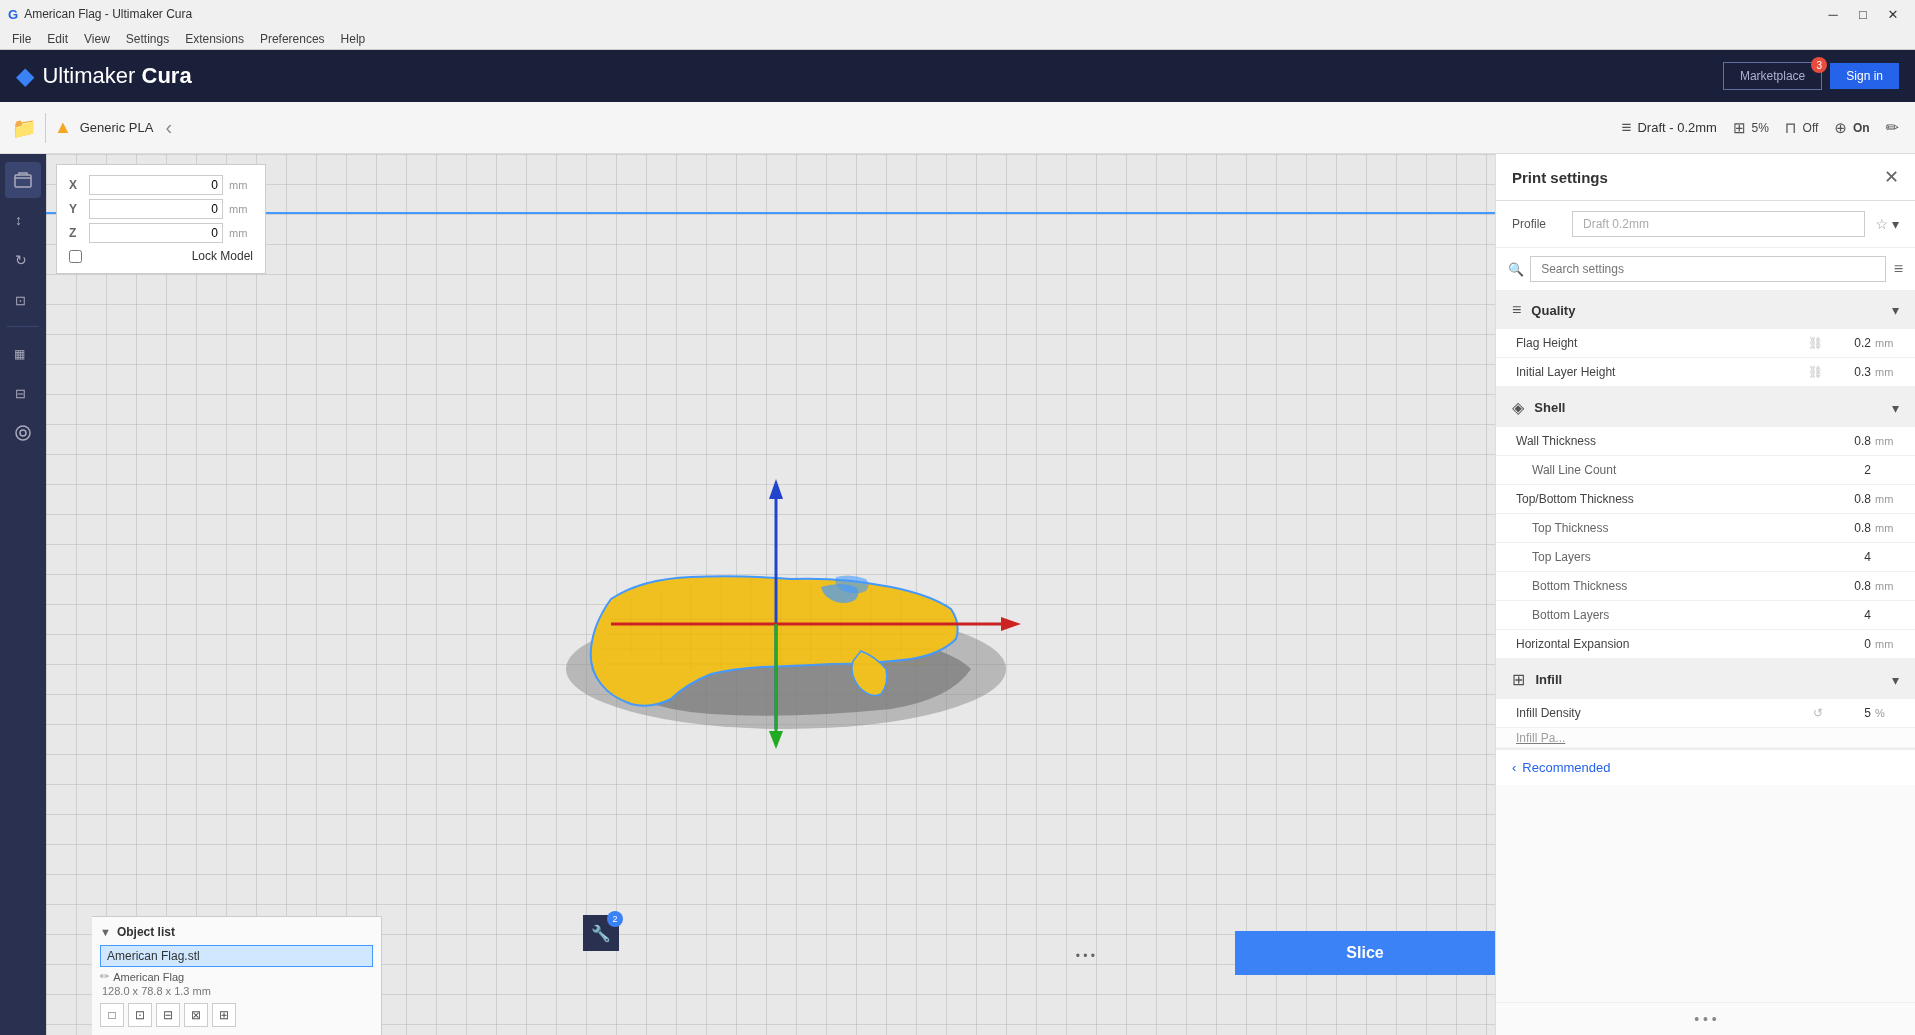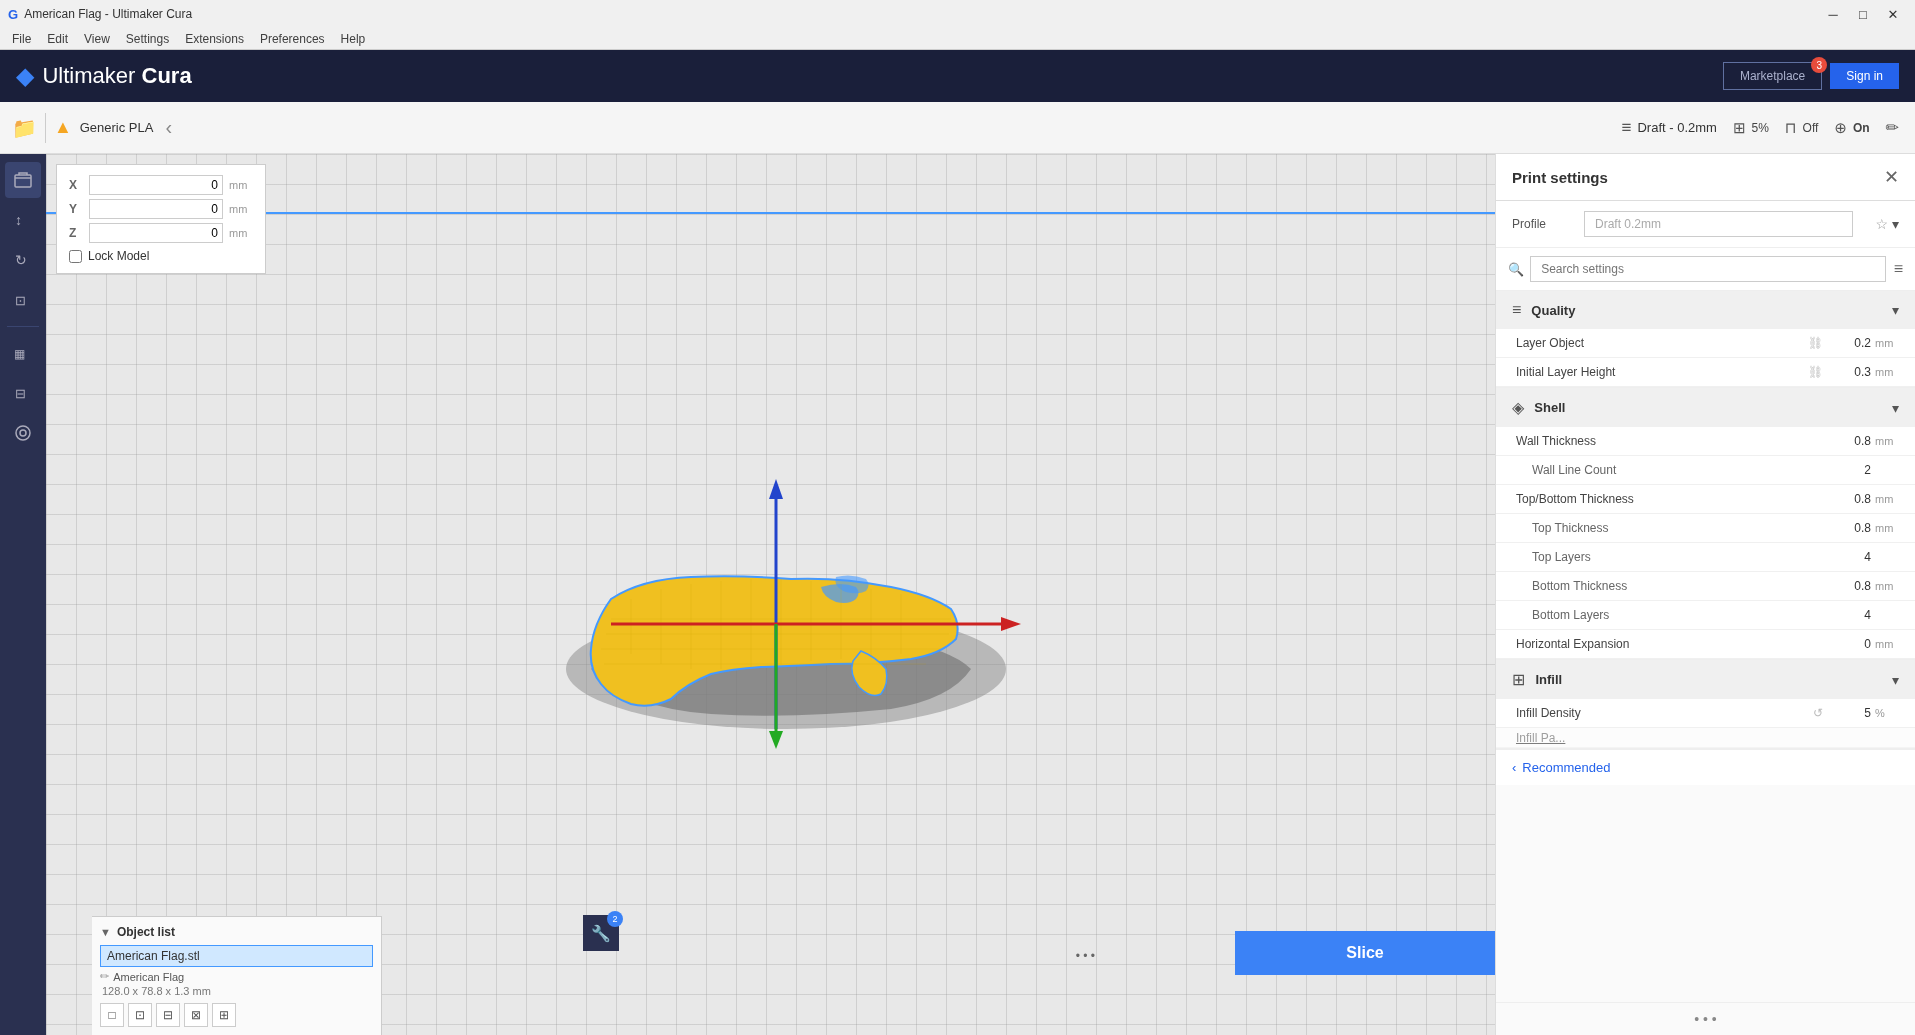--- a/index.html
+++ b/index.html
@@ -100,21 +100,21 @@
     .coord-row { display: flex; align-items: center; gap: 6px; margin-bottom: 4px; font-size: 12px; }
     .coord-label { width: 14px; color: #666; font-weight: bold; }
     .coord-input {
       flex: 1;
       border: 1px solid #ccc;
       padding: 2px 4px;
       font-size: 12px;
       text-align: right;
     }
     .coord-unit { color: #999; font-size: 11px; width: 24px; }
-    .lock-row { display: flex; align-items: center; gap: 6px; margin-top: 6px; font-size: 12px; }
+    .lock-row { display: flex; align-items: center; gap: 6px; margin-top: 6px; font-size: 12px; justify-content: space-between; }
 
     
     .left-sidebar {
       width: 46px;
       background: #2a3050;
       display: flex;
       flex-direction: column;
       align-items: center;
       padding: 8px 0;
       gap: 4px;
@@ -211,21 +211,21 @@
       background: white;
     }
     .panel-title { font-size: 15px; font-weight: 600; color: #333; }
     .panel-close { cursor: pointer; color: #666; font-size: 18px; border: none; background: none; }
 
     .profile-row {
       display: flex; align-items: center;
       padding: 10px 16px;
       border-bottom: 1px solid #eee;
       background: white;
-      gap: 22px;
+      gap: 10px;
     }
     .profile-label { font-size: 12px; color: #555; width: 50px; }
     .profile-dropdown {
       flex: 1;
       padding: 5px 10px;
       border: 1px solid #ccc;
       background: white;
       font-size: 13px;
       color: #333;
       display: flex; align-items: flex-start; justify-content: space-between;
@@ -618,21 +618,21 @@
         <div class="settings-section">
           <div class="section-header">
             <div class="section-header-left">
               <span class="section-icon">≡</span>
               <span class="section-title">Quality</span>
             </div>
             <span class="section-chevron">▾</span>
           </div>
 
           <div class="settings-row">
-            <span class="settings-row-name">Layer Object</span>
+            <span class="settings-row-name">Flag Height</span>
             <span class="settings-row-link">⛓</span>
             <span class="settings-row-value">0.2</span>
             <span class="settings-row-unit">mm</span>
           </div>
 
           <div class="settings-row">
             <span class="settings-row-name">Initial Layer Height</span>
             <span class="settings-row-link">⛓</span>
             <span class="settings-row-value">0.3</span>
             <span class="settings-row-unit">mm</span>

